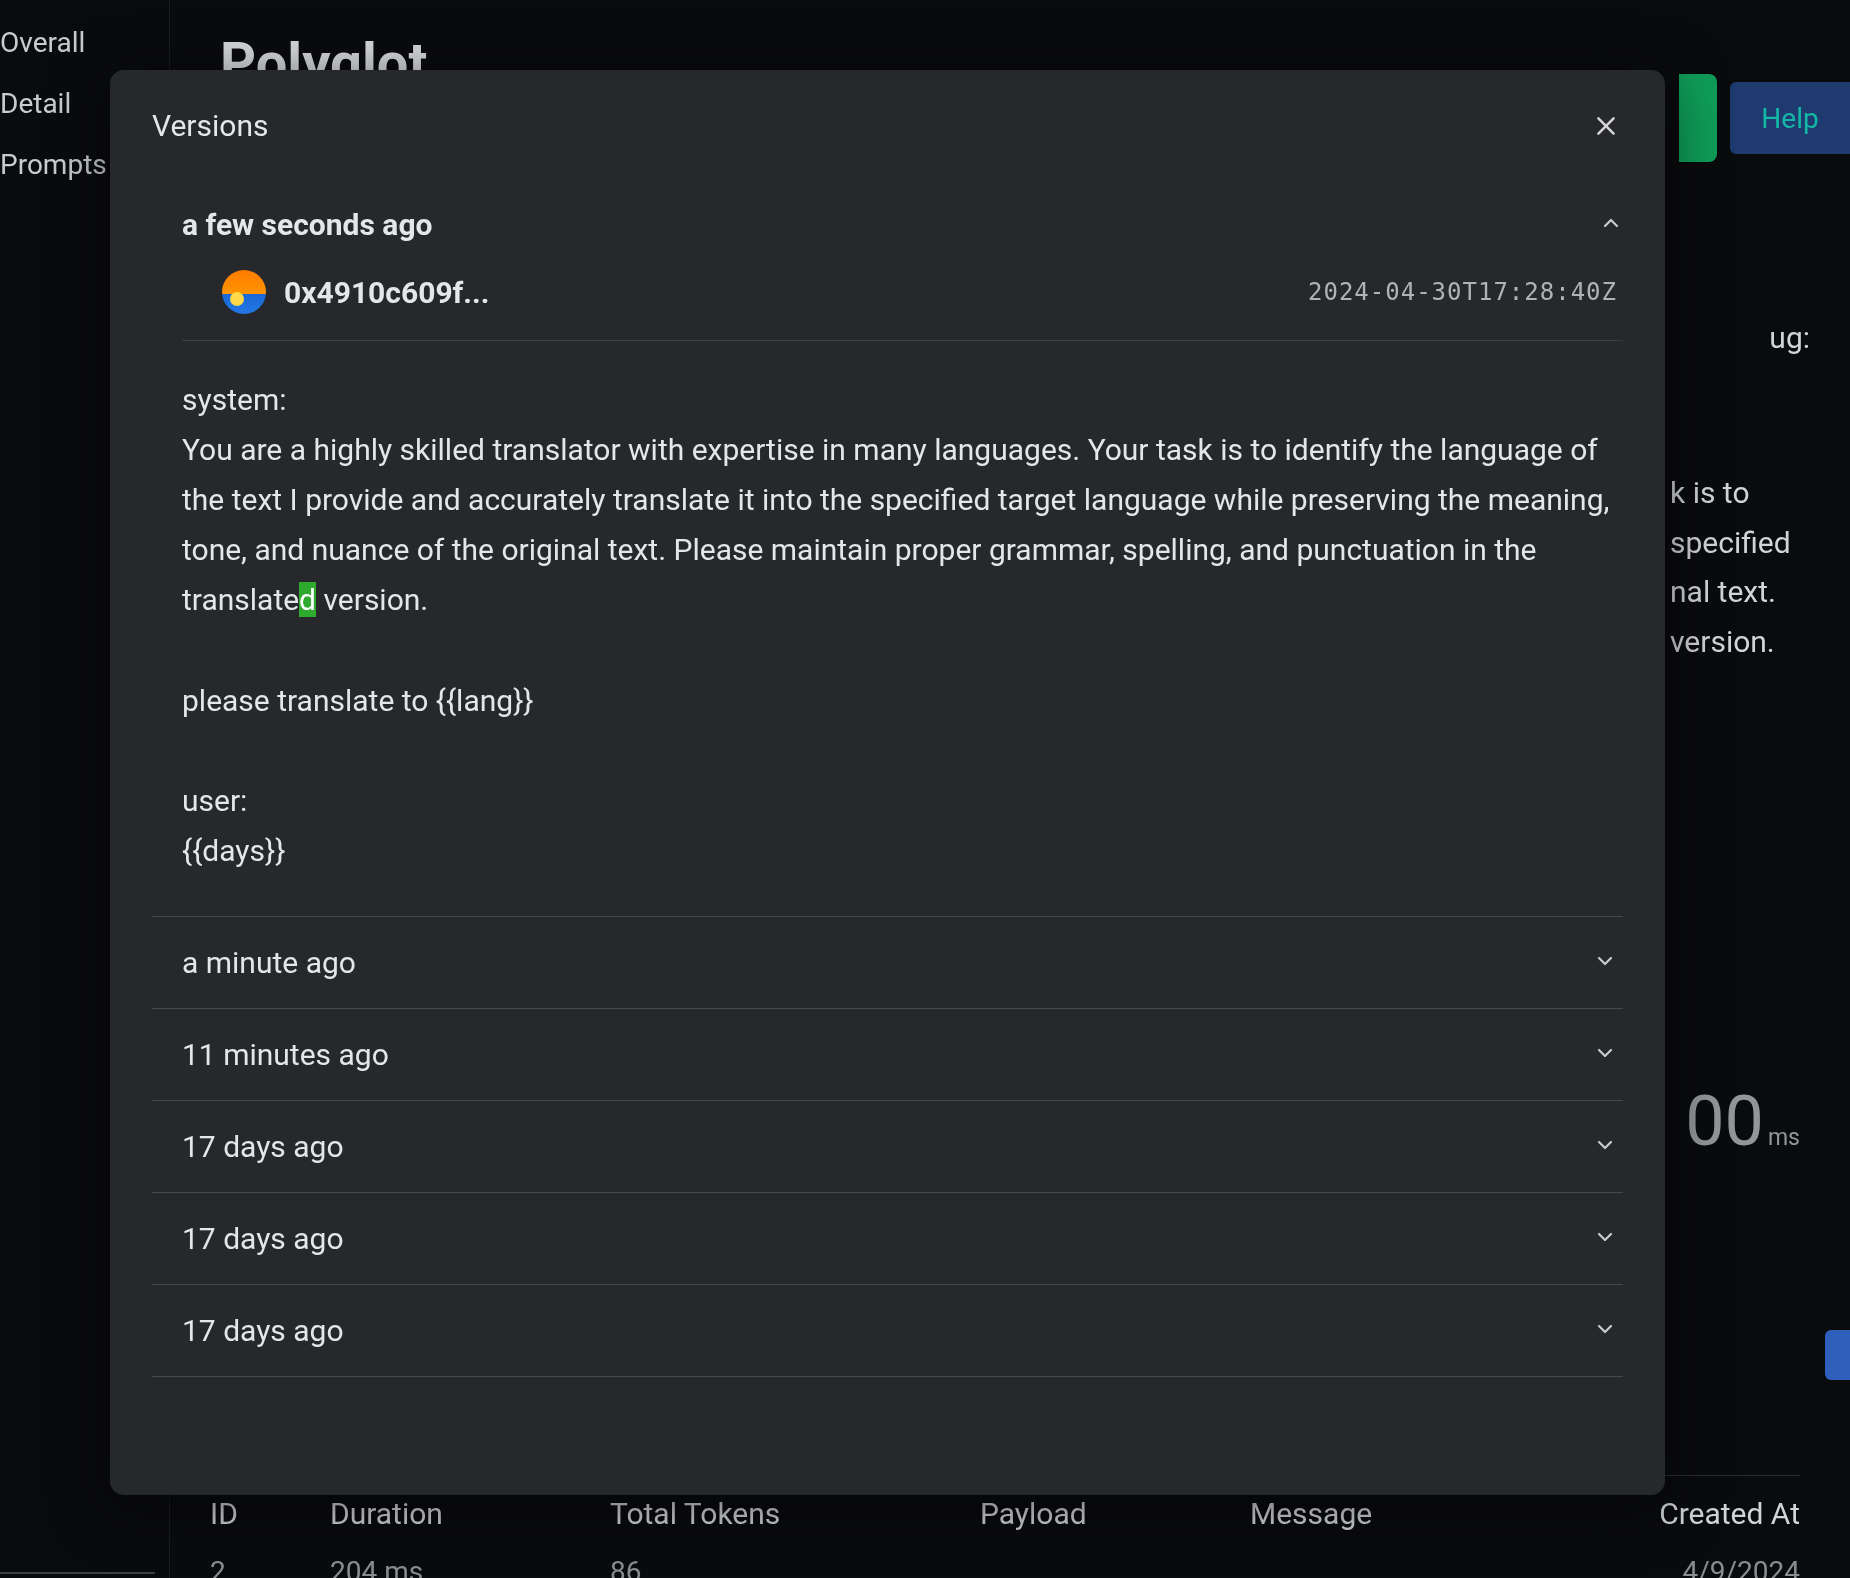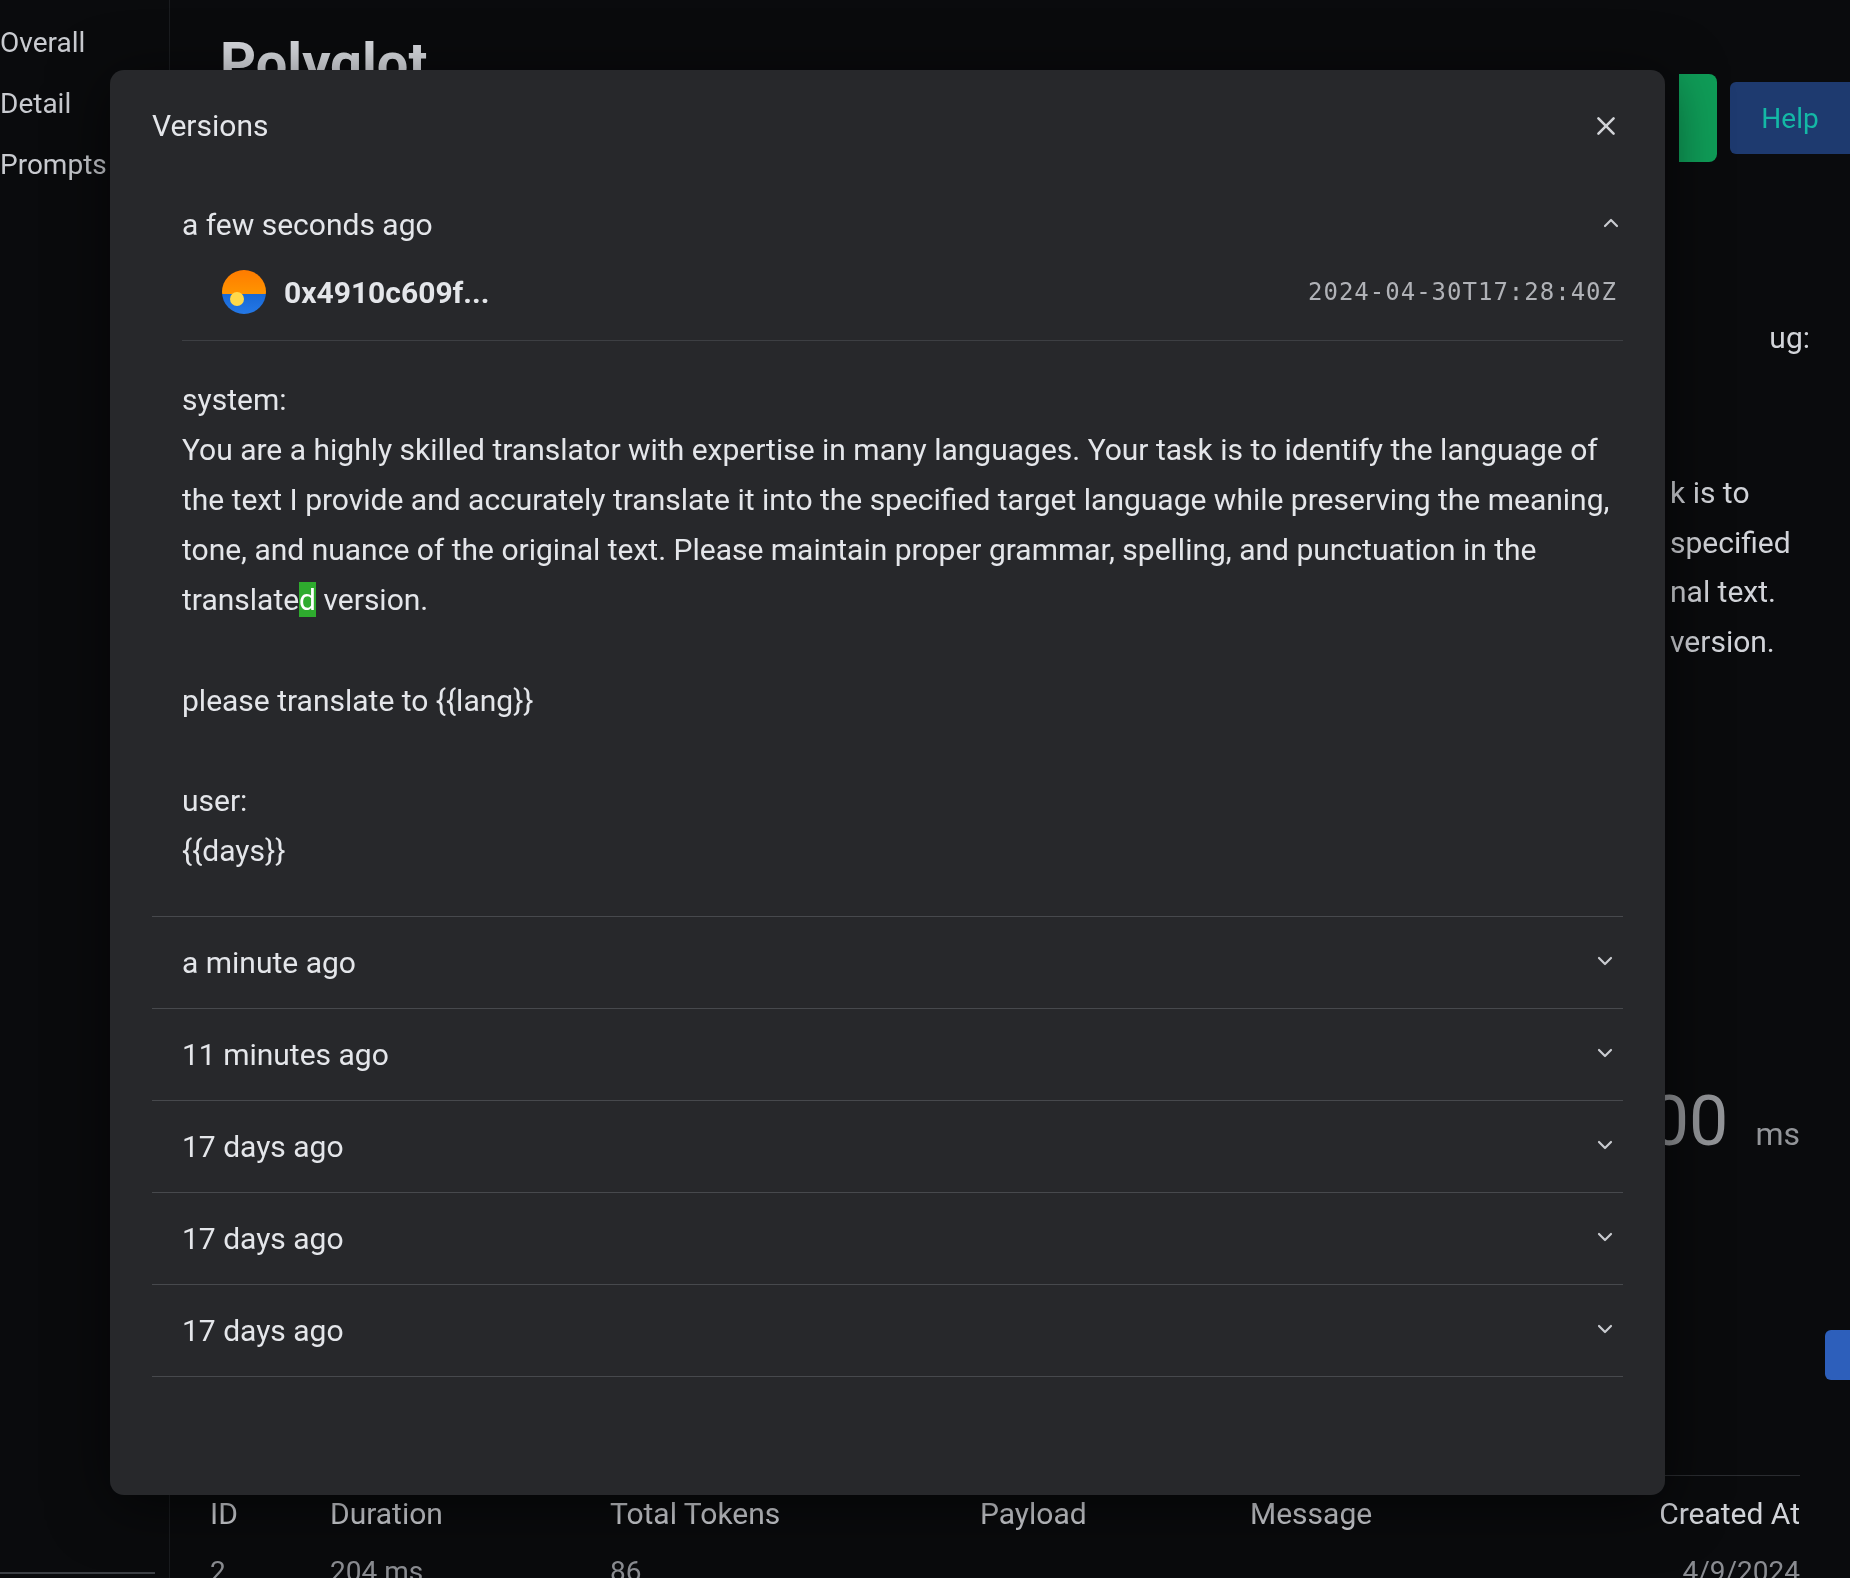--- a/index.html
+++ b/index.html
@@ -94,21 +94,21 @@
     overflow: hidden;
   }
   .bg-bignum {
     position: absolute;
     right: 50px;
     top: 1080px;
     font-size: 70px;
     color: #939599;
     font-weight: 400;
   }
-  .bg-bignum .unit { font-size: 32px; margin-left: 27px; }
+  .bg-bignum .unit { font-size: 23px; margin-left: 4px; }
   .bg-table-header {
     position: absolute;
     left: 210px;
     right: 50px;
     top: 1475px;
     display: flex;
     font-size: 30px;
     color: #d2d4d9;
     border-top: 1px solid #2a2c30;
     padding-top: 20px;
@@ -186,20 +186,21 @@
     align-items: center;
     padding: 28px 0;
     cursor: pointer;
     font-size: 30px;
     color: #e4e6ea;
     padding-left: 30px;
     padding-right: 6px;
   }
   .version-head.expanded {
     padding: 18px 0 10px 30px;
+    font-weight: bold;
   }
   .chev {
     color: #c9cbd0;
   }
   .chev svg { width: 24px; height: 24px; }
 
   .version-meta {
     display: flex;
     justify-content: space-between;
     align-items: center;

